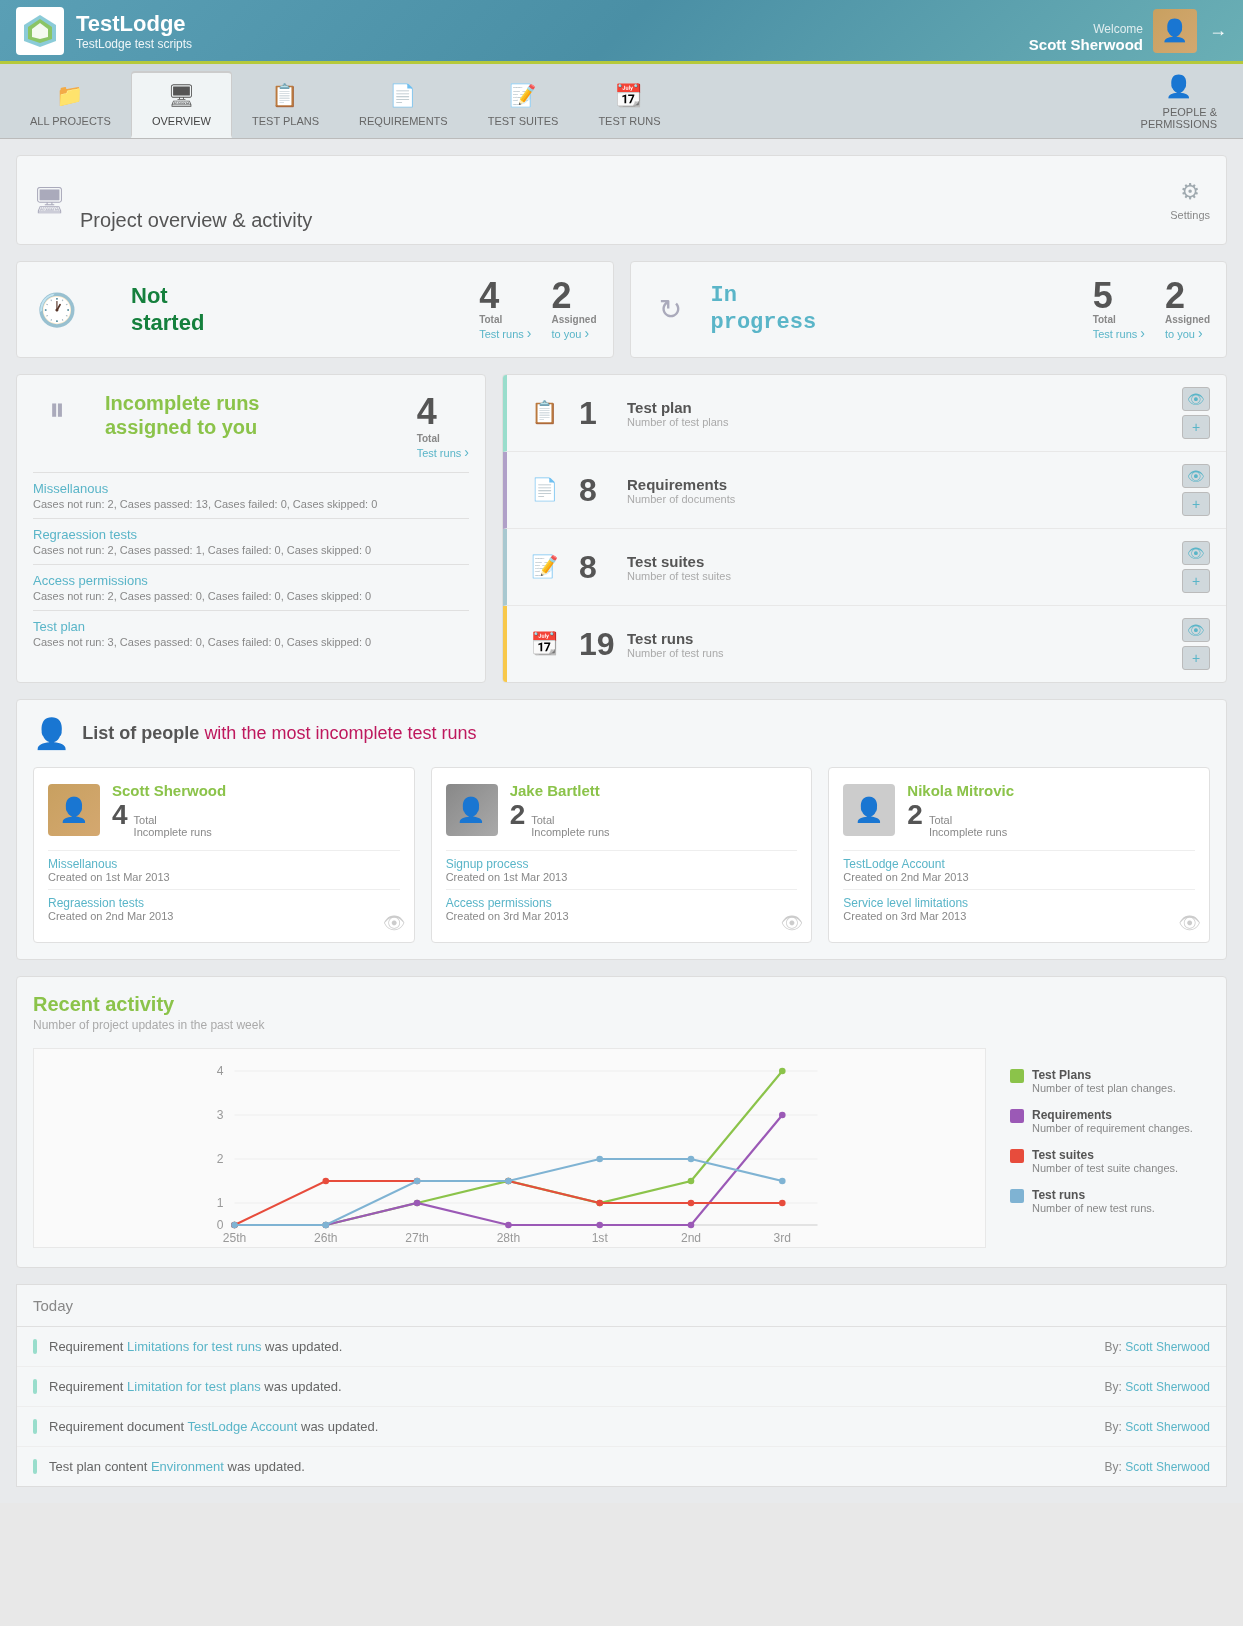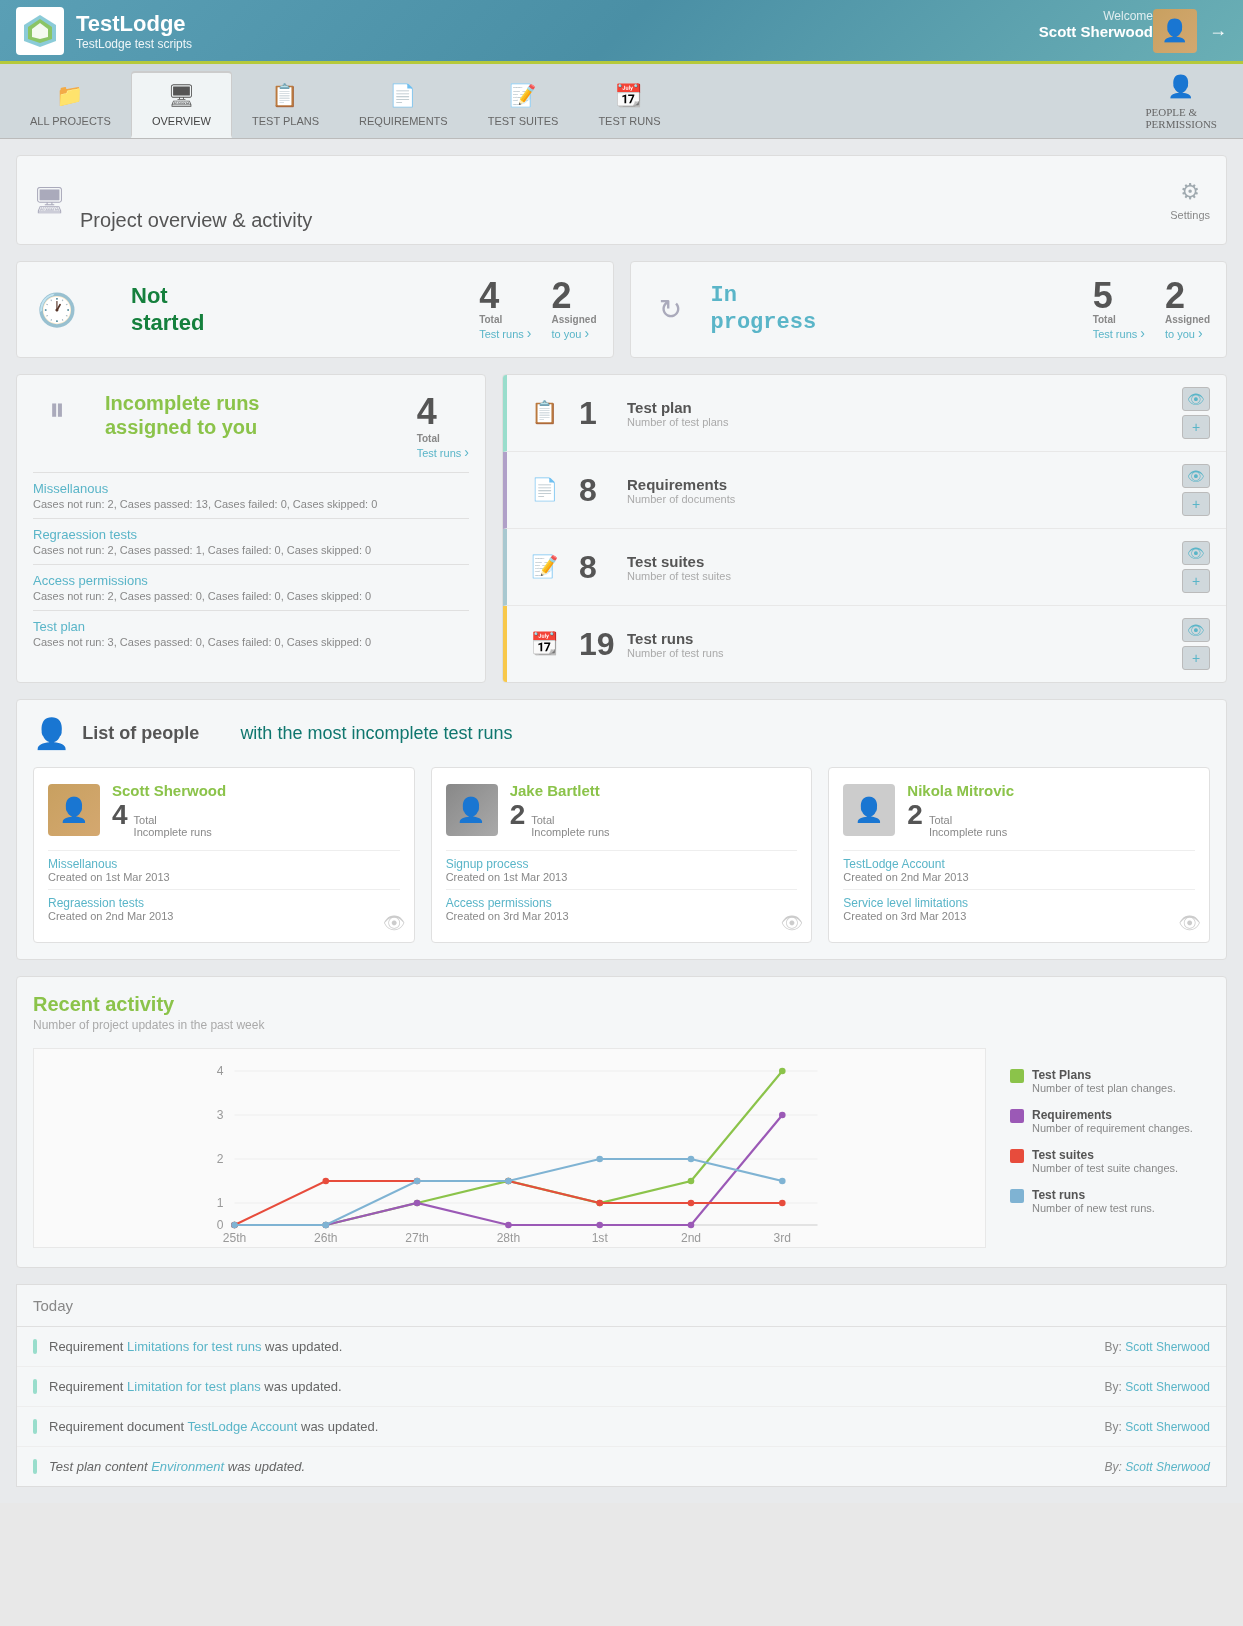--- a/index.html
+++ b/index.html
@@ -7,21 +7,21 @@
 
     
     .header { background: linear-gradient(135deg, #5a9fb5 0%, #4a8fa5 50%, #6aafb5 100%); display: flex; align-items: center; justify-content: space-between; padding: 0 16px; height: 64px; border-bottom: 3px solid #b5c93a; }
     .logo-area { display: flex; align-items: center; gap: 12px; }
     .logo-icon { width: 48px; height: 48px; background: #fff; border-radius: 4px; display: flex; align-items: center; justify-content: center; overflow: hidden; }
     .logo-icon svg { width: 40px; height: 40px; }
     .logo-text { color: #fff; }
     .logo-text .app-name { font-size: 22px; font-weight: bold; }
     .logo-text .app-sub { font-size: 12px; opacity: 0.9; }
     .header-right { display: flex; align-items: center; gap: 12px; }
-    .welcome-area { display: flex; align-items: flex-start; gap: 0; color: #fff; text-align: right; }
+    .welcome-area { display: flex; align-items: flex-end; gap: 10px; color: #fff; text-align: right; }
     .welcome-text { font-size: 12px; opacity: 0.8; }
     .welcome-name { font-size: 15px; font-weight: bold; }
     .avatar-img { width: 44px; height: 44px; border-radius: 4px; background: #c8a882; display: flex; align-items: center; justify-content: center; overflow: hidden; }
     .logout-btn { color: #fff; font-size: 18px; cursor: pointer; }
 
     
     .nav { background: #d0d8dc; display: flex; align-items: flex-end; padding: 0 10px; border-bottom: 1px solid #bbb; }
     .nav-item { display: flex; flex-direction: column; align-items: center; padding: 10px 20px 8px; cursor: pointer; font-size: 11px; color: #666; gap: 6px; border-bottom: 3px solid transparent; min-width: 80px; }
     .nav-item.active { background: #f0f4f5; color: #444; border-bottom: 3px solid #f0f4f5; border-top: 2px solid #ccc; border-left: 1px solid #ccc; border-right: 1px solid #ccc; border-radius: 4px 4px 0 0; }
     .nav-right { margin-left: auto; display: flex; flex-direction: column; align-items: center; padding: 10px 16px 8px; cursor: pointer; font-size: 11px; color: #666; gap: 6px; }
@@ -78,21 +78,21 @@
     .stat-label { font-size: 15px; font-weight: bold; color: #555; }
     .stat-sublabel { font-size: 11px; color: #aaa; }
     .stat-actions { margin-left: auto; display: flex; flex-direction: column; gap: 4px; }
     .stat-btn { width: 28px; height: 24px; background: #d0d8dc; border: 1px solid #bbb; border-radius: 3px; display: flex; align-items: center; justify-content: center; cursor: pointer; color: #5ab5c8; font-size: 14px; }
 
     
     .people-section { background: #f5f7f8; border: 1px solid #ddd; border-radius: 4px; margin-bottom: 16px; padding: 16px; }
     .people-header { display: flex; align-items: center; gap: 12px; margin-bottom: 16px; }
     .people-icon { font-size: 30px; color: #aab; }
     .people-title { font-size: 18px; color: #555; }
-    .people-title span { font-weight: normal; color: #0f766e; margin-left: 36px; }
+    .people-title span { font-weight: normal; color: #be185d; }
     .people-cards { display: flex; gap: 16px; }
     .person-card { flex: 1; background: #fff; border: 1px solid #e0e0e0; border-radius: 4px; padding: 14px; position: relative; }
     .person-header { display: flex; align-items: center; gap: 12px; margin-bottom: 12px; }
     .person-avatar { width: 52px; height: 52px; border-radius: 4px; background: #c8a882; overflow: hidden; display: flex; align-items: center; justify-content: center; }
     .person-name { font-size: 15px; font-weight: bold; color: #8bc34a; }
     .person-total-num { font-size: 28px; font-weight: bold; color: #555; }
     .person-total-label { font-size: 11px; color: #888; }
     .person-run-item { padding: 6px 0; border-top: 1px solid #eee; }
     .person-run-name { color: #5ab5c8; font-size: 12px; cursor: pointer; }
     .person-run-date { color: #888; font-size: 11px; }
@@ -109,21 +109,21 @@
     .legend-item { display: flex; align-items: flex-start; gap: 8px; margin-bottom: 14px; }
     .legend-color { width: 14px; height: 14px; border-radius: 2px; margin-top: 1px; flex-shrink: 0; }
     .legend-label { font-size: 12px; font-weight: bold; color: #555; }
     .legend-sublabel { font-size: 11px; color: #888; }
 
     
     .activity-section { background: #f5f7f8; border: 1px solid #ddd; border-radius: 0; padding: 0; }
     .activity-header { padding: 12px 16px; border-bottom: 1px solid #e0e0e0; }
     .activity-header-title { font-size: 15px; color: #888; }
     .activity-item { display: flex; align-items: center; padding: 12px 16px; border-bottom: 1px solid #eee; }
-    .activity-item:last-child { border-bottom: none; font-style: italic; }
+    .activity-item:last-child { border-bottom: none; }
     .activity-left-bar { width: 4px; background: #9dc; align-self: stretch; margin-right: 12px; border-radius: 2px; }
     .activity-text { flex: 1; color: #666; font-size: 13px; }
     .activity-link { color: #5ab5c8; cursor: pointer; }
     .activity-by { color: #888; font-size: 12px; margin-left: auto; white-space: nowrap; }
     .activity-by a { color: #5ab5c8; cursor: pointer; }
 
     
     .avatar-scott { background: linear-gradient(135deg, #c8a060 0%, #d4a870 100%); }
     .avatar-jake { background: linear-gradient(135deg, #888 0%, #aaa 100%); }
     .avatar-nikola { background: #ccc; }
@@ -179,21 +179,21 @@
   <div class="nav-item">
     <span class="nav-icon">📝</span>
     <span>TEST SUITES</span>
   </div>
   <div class="nav-item">
     <span class="nav-icon">📆</span>
     <span>TEST RUNS</span>
   </div>
   <div class="nav-right">
     <span class="nav-icon">👤</span>
-    <span style="text-align:left;font-family:Liberation Serif, serif;">PEOPLE &amp;<br>PERMISSIONS</span>
+    <span style="text-align:right;">PEOPLE &amp;<br>PERMISSIONS</span>
   </div>
 </div>
 
 <div class="main">
 
   <div class="section-header">
     <div class="section-header-left">
       <span style="font-size:26px;color:#aab;">🖥</span>
       <span class="section-title">Project overview &amp; activity</span>
     </div>

